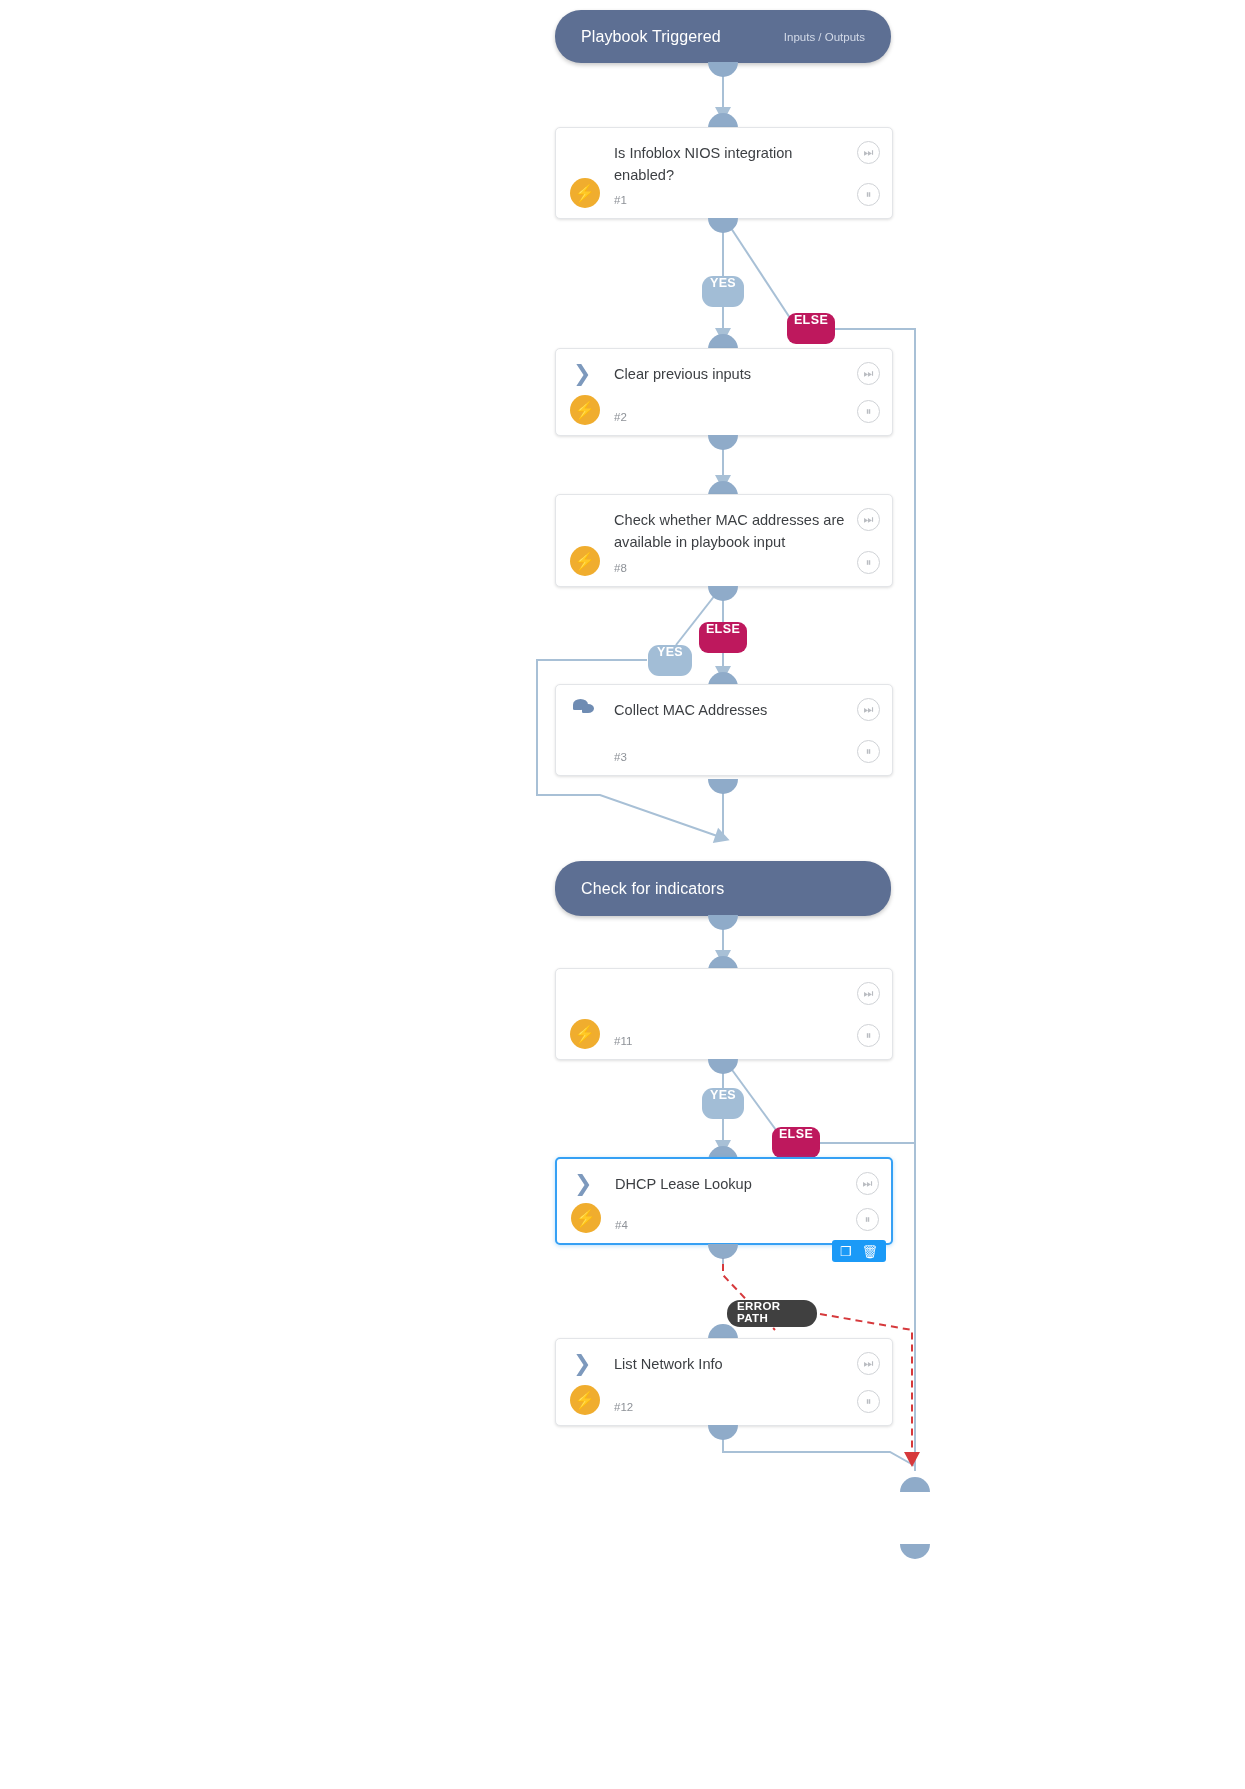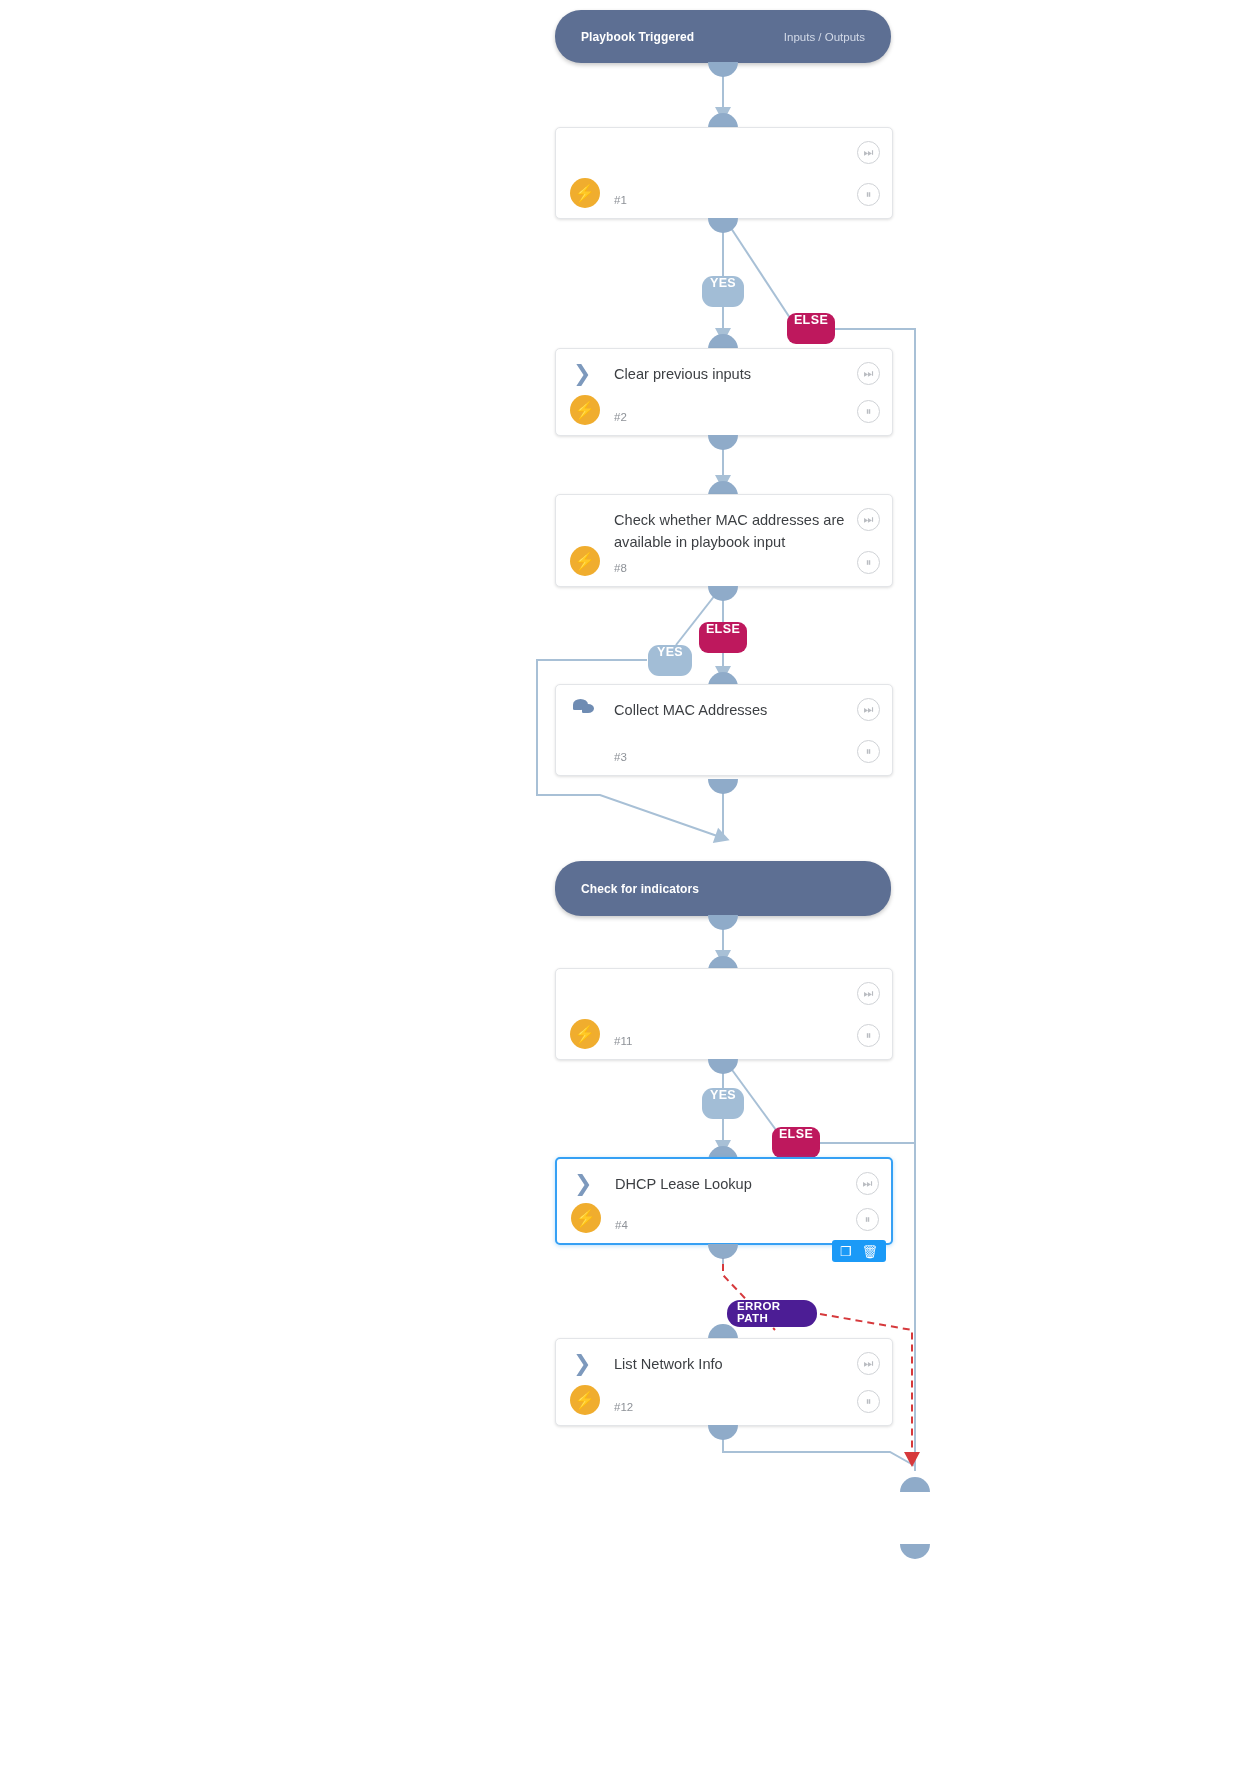--- a/index.html
+++ b/index.html
@@ -30,22 +30,22 @@
     box-sizing: border-box;
     background: #5d6f93;
     border-radius: 26px;
     box-shadow: 0 2px 4px rgba(0,0,0,0.22);
     display: flex;
     align-items: center;
     padding: 0 26px;
     color: #ffffff;
   }
   .pill .pill-title {
-    font-size: 12px;
-    font-weight: bold;
+    font-size: 16px;
+    font-weight: normal;
     letter-spacing: 0.1px;
     white-space: nowrap;
     text-align: center;
   }
   .pill .pill-sub {
     margin-left: auto;
     font-size: 11.5px;
     color: #d3dae8;
     white-space: nowrap;
   }
@@ -174,21 +174,21 @@
     font-weight: bold;
     letter-spacing: 0.4px;
     color: #ffffff;
     display: flex;
     justify-content: center;
     padding: 0 10px;
     height: 31px;
   }
   .badge.yes   { background: #a2bdd6; border-radius: 11px; }
   .badge.els   { background: #be185d; }
-  .badge.err   { background: #4c1d95; border-radius: 13px; font-size: 11.5px; height: 27px; }
+  .badge.err   { background: #404040; border-radius: 13px; font-size: 11.5px; height: 27px; }
 
   
   .sel-toolbar {
     position: absolute;
     background: #1b9af7;
     border-radius: 3px;
     height: 22px;
     display: flex;
     align-items: center;
     gap: 10px;
@@ -270,20 +270,21 @@
   <div class="pill" style="left:555px; top:10px; width:336px; height:53px;">
     <span class="pill-title">Playbook Triggered</span>
     <span class="pill-sub">Inputs / Outputs</span>
   </div>
   <div class="nub bottom" style="left:708px; top:62px;"></div>
 
   <div class="nub top" style="left:708px; top:113px;"></div>
   <div class="card" style="left:555px; top:127px; height:92px;">
     <div class="card-body">
       <span class="type-icon"><span class="diamond"></span></span>
+      <div class="card-title">Is Infoblox NIOS integration enabled?</div>
       <span class="bolt">⚡</span>
       <span class="card-num">#1</span>
       <span class="ctrl play">⏭</span>
       <span class="ctrl pause">⏸</span>
     </div>
   </div>
   <div class="nub bottom" style="left:708px; top:218px;"></div>
 
   <div class="badge yes" style="left:702px; top:276px; width:42px;">
     <span>YES</span>

